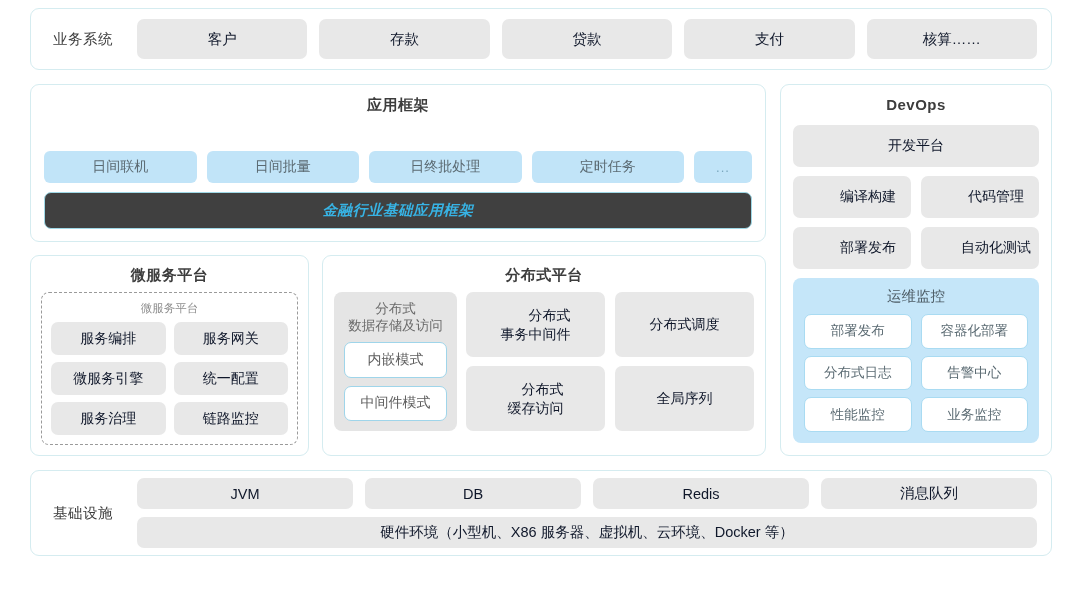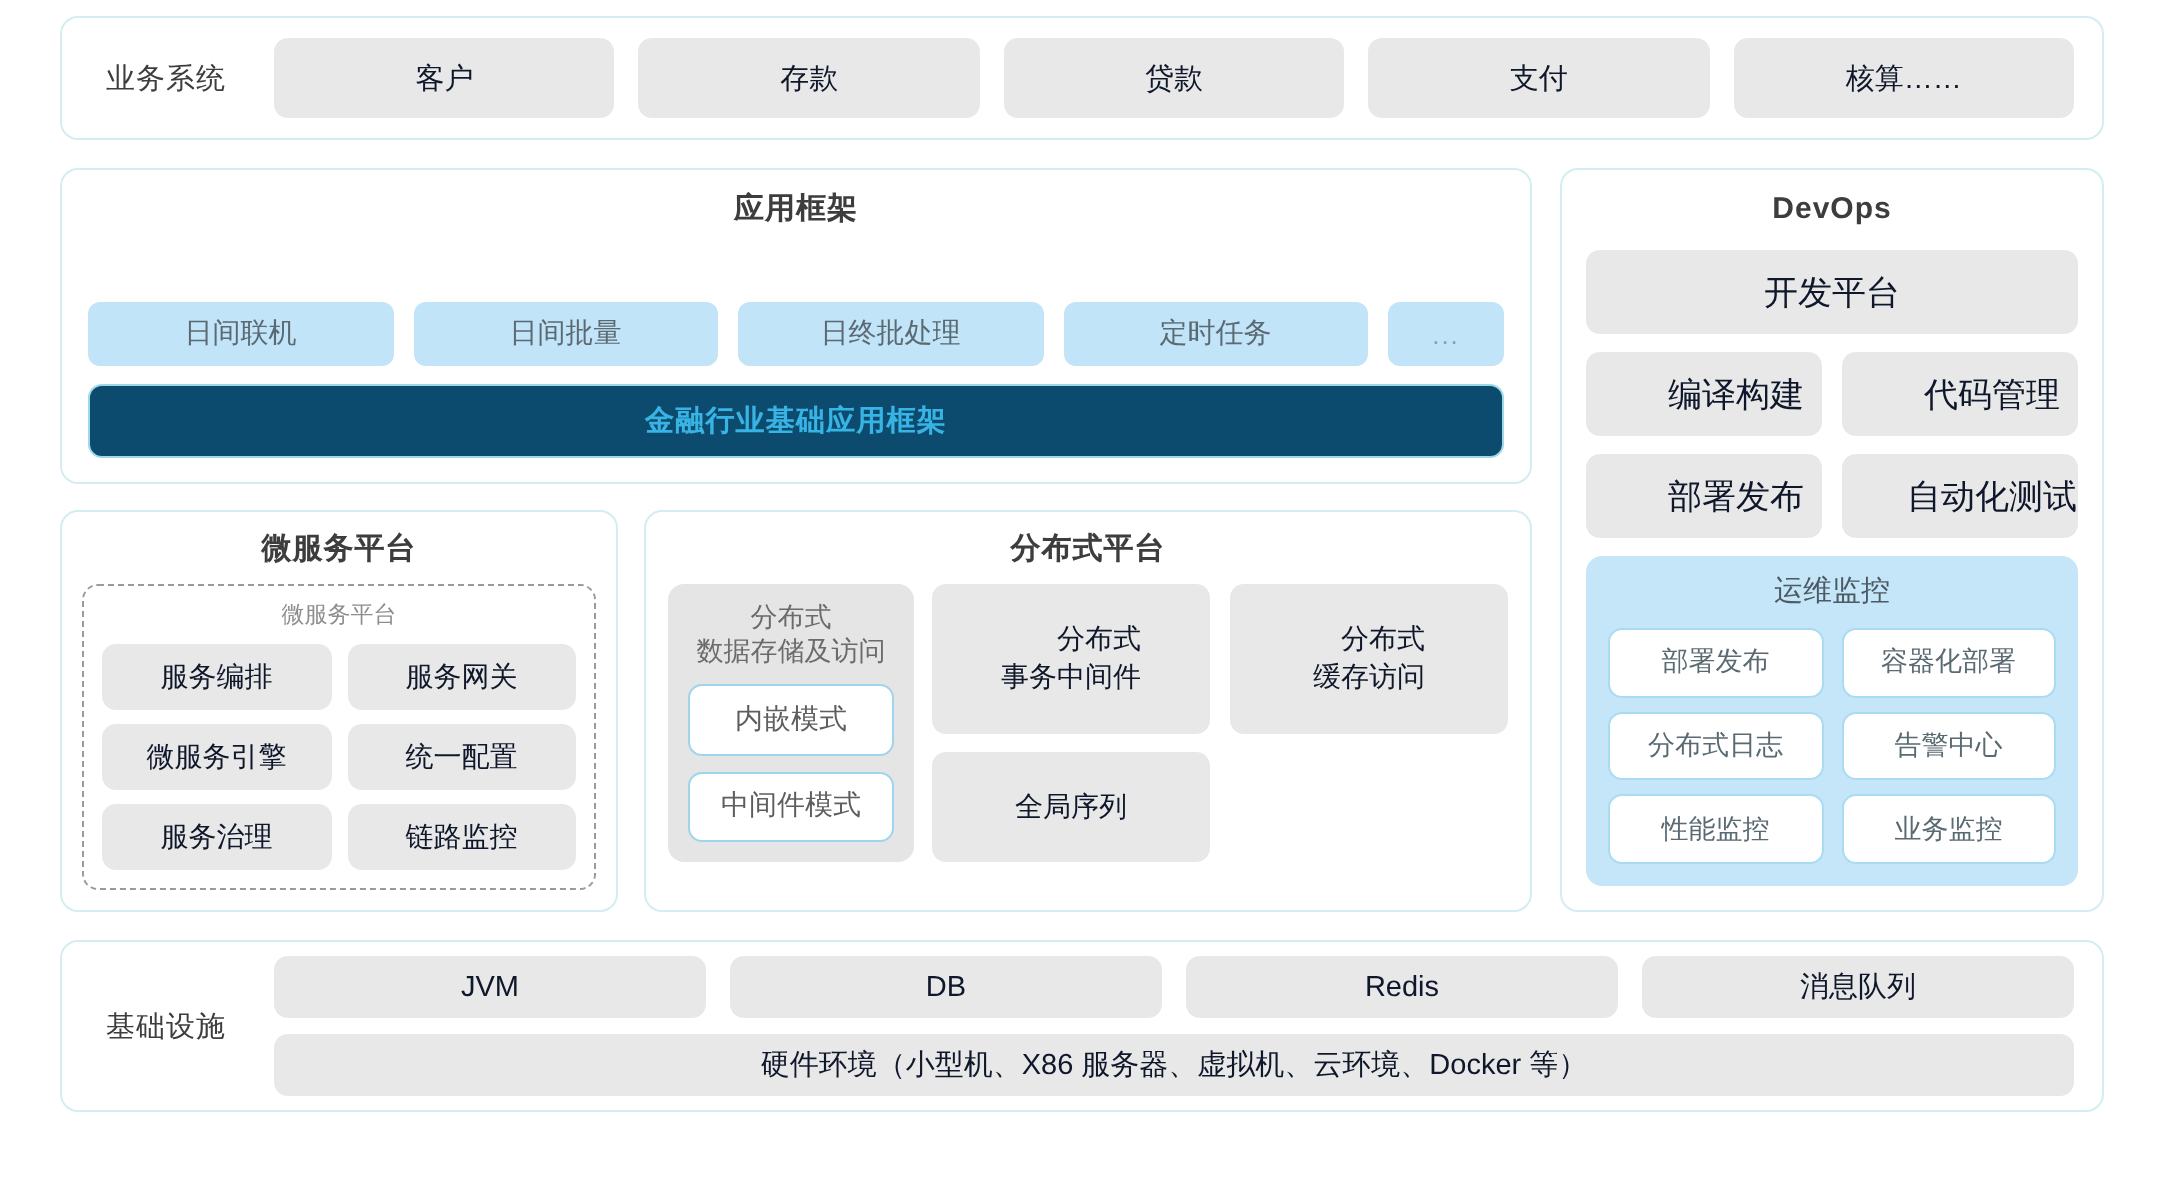--- a/index.html
+++ b/index.html
@@ -130,22 +130,23 @@
     border: 1px solid #9fd8e6;
     border-radius: 7px;
     height: 37px;
     display: flex;
     align-items: center;
     justify-content: center;
     color: #37b3e4;
     font-size: 14.5px;
     font-weight: bold;
     letter-spacing: .6px;
-    background: #0c4a6e;
-    box-sizing: border-box;
+    background: #404040;
+    box-sizing: border-box;
+    font-style: italic;
   }
 
   
   .mid-lower {
     flex: 1 1 auto;
     display: flex;
     gap: 13px;
     min-height: 0;
   }
   .msp {
@@ -238,21 +239,21 @@
 
   
   .devops {
     flex: 1 1 auto;
     padding: 9px 12px 12px;
     display: flex;
     flex-direction: column;
     gap: 9px;
     box-sizing: border-box;
   }
-  .devops .gray-pill { font-size: 17px; }
+  .devops .gray-pill { font-size: 14px; }
   .devops-wide { height: 42px; }
   .devops-pair {
     display: flex;
     gap: 10px;
     height: 42px;
   }
   .devops-pair .gray-pill { flex: 1 1 0; padding-left: 32px; }
   .ops-block {
     flex: 1 1 auto;
     background: #c5e6f9;
@@ -367,20 +368,21 @@
           <div class="dist-body">
             <div class="dist-col-storage">
               <div class="store-title multiline">分布式
 数据存储及访问</div>
               <div class="white-blue-box">内嵌模式</div>
               <div class="white-blue-box">中间件模式</div>
             </div>
             <div class="dist-grid">
               <div class="gray-pill multiline">分布式
 事务中间件</div>
+              <div class="gray-pill multiline">分布式调度</div>
               <div class="gray-pill multiline">分布式
 缓存访问</div>
               <div class="gray-pill multiline">全局序列</div>
             </div>
           </div>
         </div>
 
       </div>
     </div>
 

